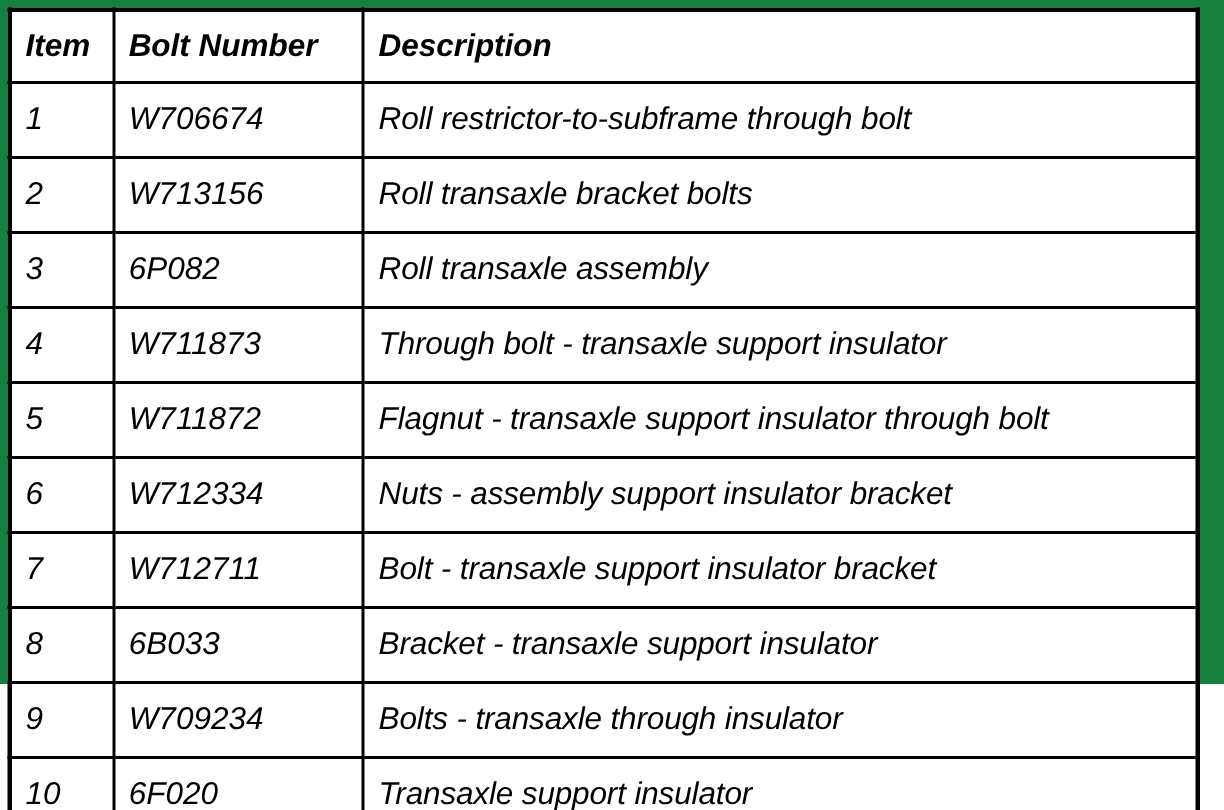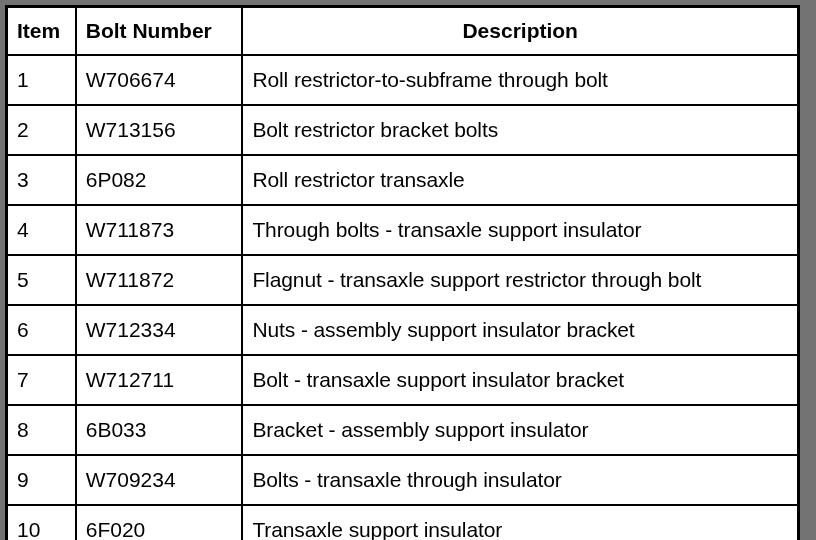--- a/index.html
+++ b/index.html
@@ -11,22 +11,23 @@
     width: 816px;
     height: 540px;
     overflow: hidden;
     font-family: "Liberation Sans", sans-serif;
     color: #000000;
   }
 
   .page {
     position: relative;
     width: 816px;
-    height: 540px;
-    background: #737373;
+    height: 456px;
+    background: #15803d;
+    font-style: italic;
   }
 
   .parts-table {
     position: absolute;
     left: 5px;
     top: 5px;
     width: 795px;
     border-collapse: collapse;
     table-layout: fixed;
     background: #ffffff;
@@ -52,21 +53,21 @@
     background: #ffffff;
   }
 
   .parts-table thead th {
     font-weight: bold;
     font-size: 21px;
     height: 46px;
   }
 
   .parts-table thead th.th-desc {
-    text-align: center;
+    text-align: left;
   }
 
   .parts-table tbody td.cell-desc {
     letter-spacing: -0.1px;
   }
 </style>
 </head>
 <body>
 
 <div class="page">
@@ -85,51 +86,51 @@
     </thead>
     <tbody id="table-body">
         <tr>
           <td class="cell-item">1</td>
           <td class="cell-part">W706674</td>
           <td class="cell-desc">Roll restrictor-to-subframe through bolt</td>
         </tr>
         <tr>
           <td class="cell-item">2</td>
           <td class="cell-part">W713156</td>
-          <td class="cell-desc">Bolt restrictor bracket bolts</td>
+          <td class="cell-desc">Roll transaxle bracket bolts</td>
         </tr>
         <tr>
           <td class="cell-item">3</td>
           <td class="cell-part">6P082</td>
-          <td class="cell-desc">Roll restrictor transaxle</td>
+          <td class="cell-desc">Roll transaxle assembly</td>
         </tr>
         <tr>
           <td class="cell-item">4</td>
           <td class="cell-part">W711873</td>
-          <td class="cell-desc">Through bolts - transaxle support insulator</td>
+          <td class="cell-desc">Through bolt - transaxle support insulator</td>
         </tr>
         <tr>
           <td class="cell-item">5</td>
           <td class="cell-part">W711872</td>
-          <td class="cell-desc">Flagnut - transaxle support restrictor through bolt</td>
+          <td class="cell-desc">Flagnut - transaxle support insulator through bolt</td>
         </tr>
         <tr>
           <td class="cell-item">6</td>
           <td class="cell-part">W712334</td>
           <td class="cell-desc">Nuts - assembly support insulator bracket</td>
         </tr>
         <tr>
           <td class="cell-item">7</td>
           <td class="cell-part">W712711</td>
           <td class="cell-desc">Bolt - transaxle support insulator bracket</td>
         </tr>
         <tr>
           <td class="cell-item">8</td>
           <td class="cell-part">6B033</td>
-          <td class="cell-desc">Bracket - assembly support insulator</td>
+          <td class="cell-desc">Bracket - transaxle support insulator</td>
         </tr>
         <tr>
           <td class="cell-item">9</td>
           <td class="cell-part">W709234</td>
           <td class="cell-desc">Bolts - transaxle through insulator</td>
         </tr>
         <tr>
           <td class="cell-item">10</td>
           <td class="cell-part">6F020</td>
           <td class="cell-desc">Transaxle support insulator</td>

